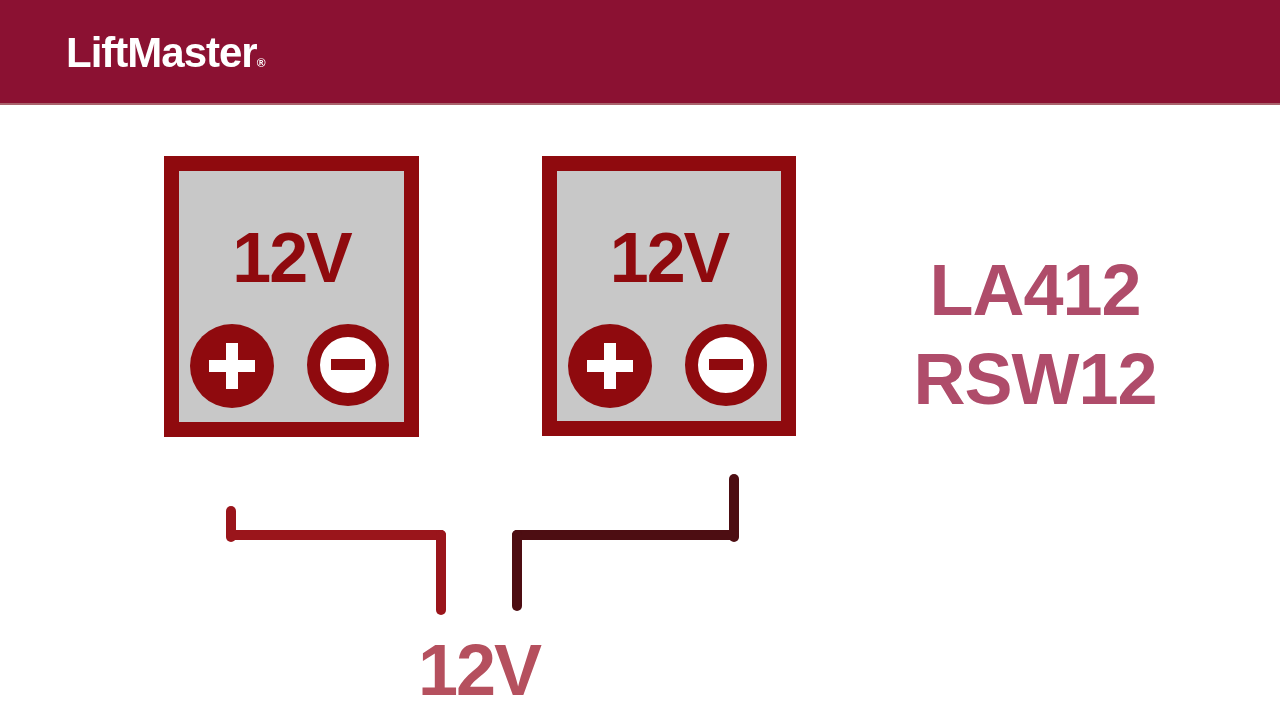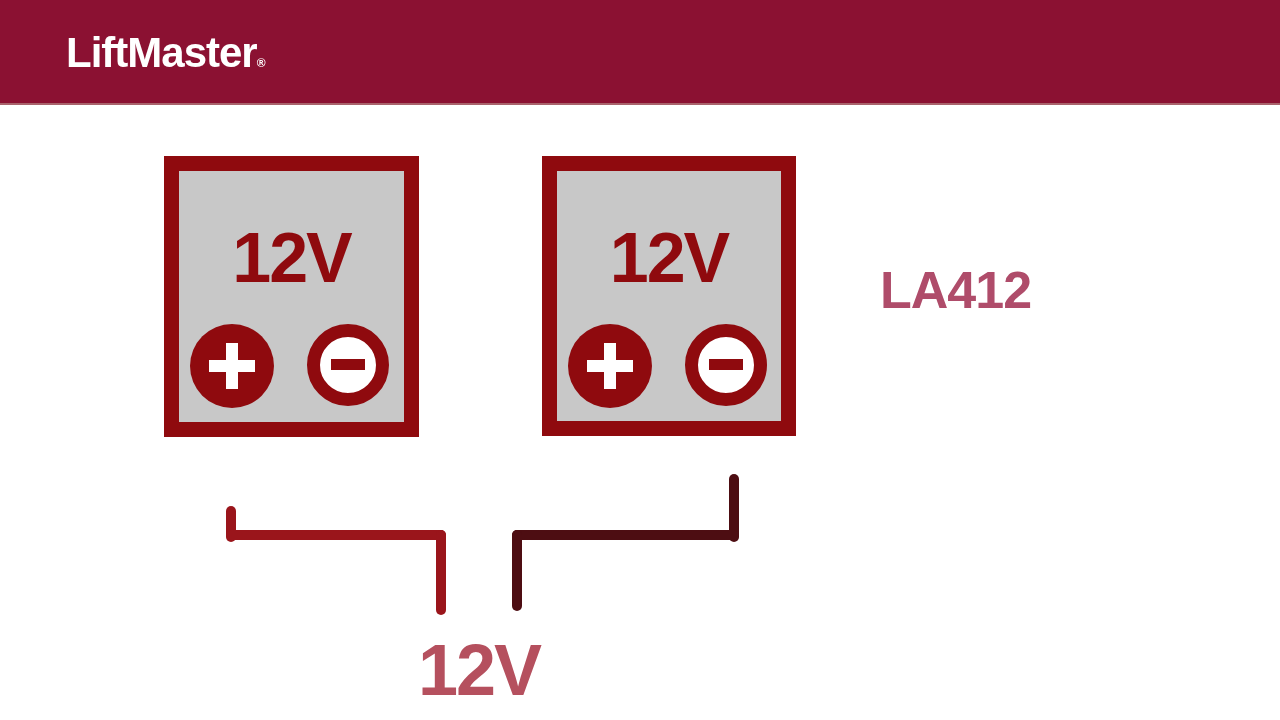--- a/index.html
+++ b/index.html
@@ -122,22 +122,23 @@
 
   #wire-neg-stub  { left: 729px; top: 474px; width: 10px;  height: 68px; }
   #wire-neg-horiz { left: 512px; top: 530px; width: 227px; height: 10px; }
   #wire-neg-drop  { left: 512px; top: 530px; width: 10px;  height: 81px; }
 
   
   .models {
     position: absolute;
     left: 880px; top: 246px;
     width: 310px;
+    text-align: center;
     color: var(--mauve);
-    font-size: 52px;
+    font-size: 72px;
     line-height: 89px;
     font-weight: bold;
     letter-spacing: -1px;
   }
 
   
   .output-label {
     position: absolute;
     left: 379px; top: 634px;
     width: 200px;
@@ -175,17 +176,18 @@
   <div class="wire pos" id="wire-pos-stub"></div>
   <div class="wire pos" id="wire-pos-horiz"></div>
   <div class="wire pos" id="wire-pos-drop"></div>
 
   <div class="wire neg" id="wire-neg-stub"></div>
   <div class="wire neg" id="wire-neg-horiz"></div>
   <div class="wire neg" id="wire-neg-drop"></div>
 
   <div class="models">
     <div>LA412</div>
+    <div>RSW12</div>
   </div>
 
   <div class="output-label">12V</div>
 
 </div>
 
 </body></html>

